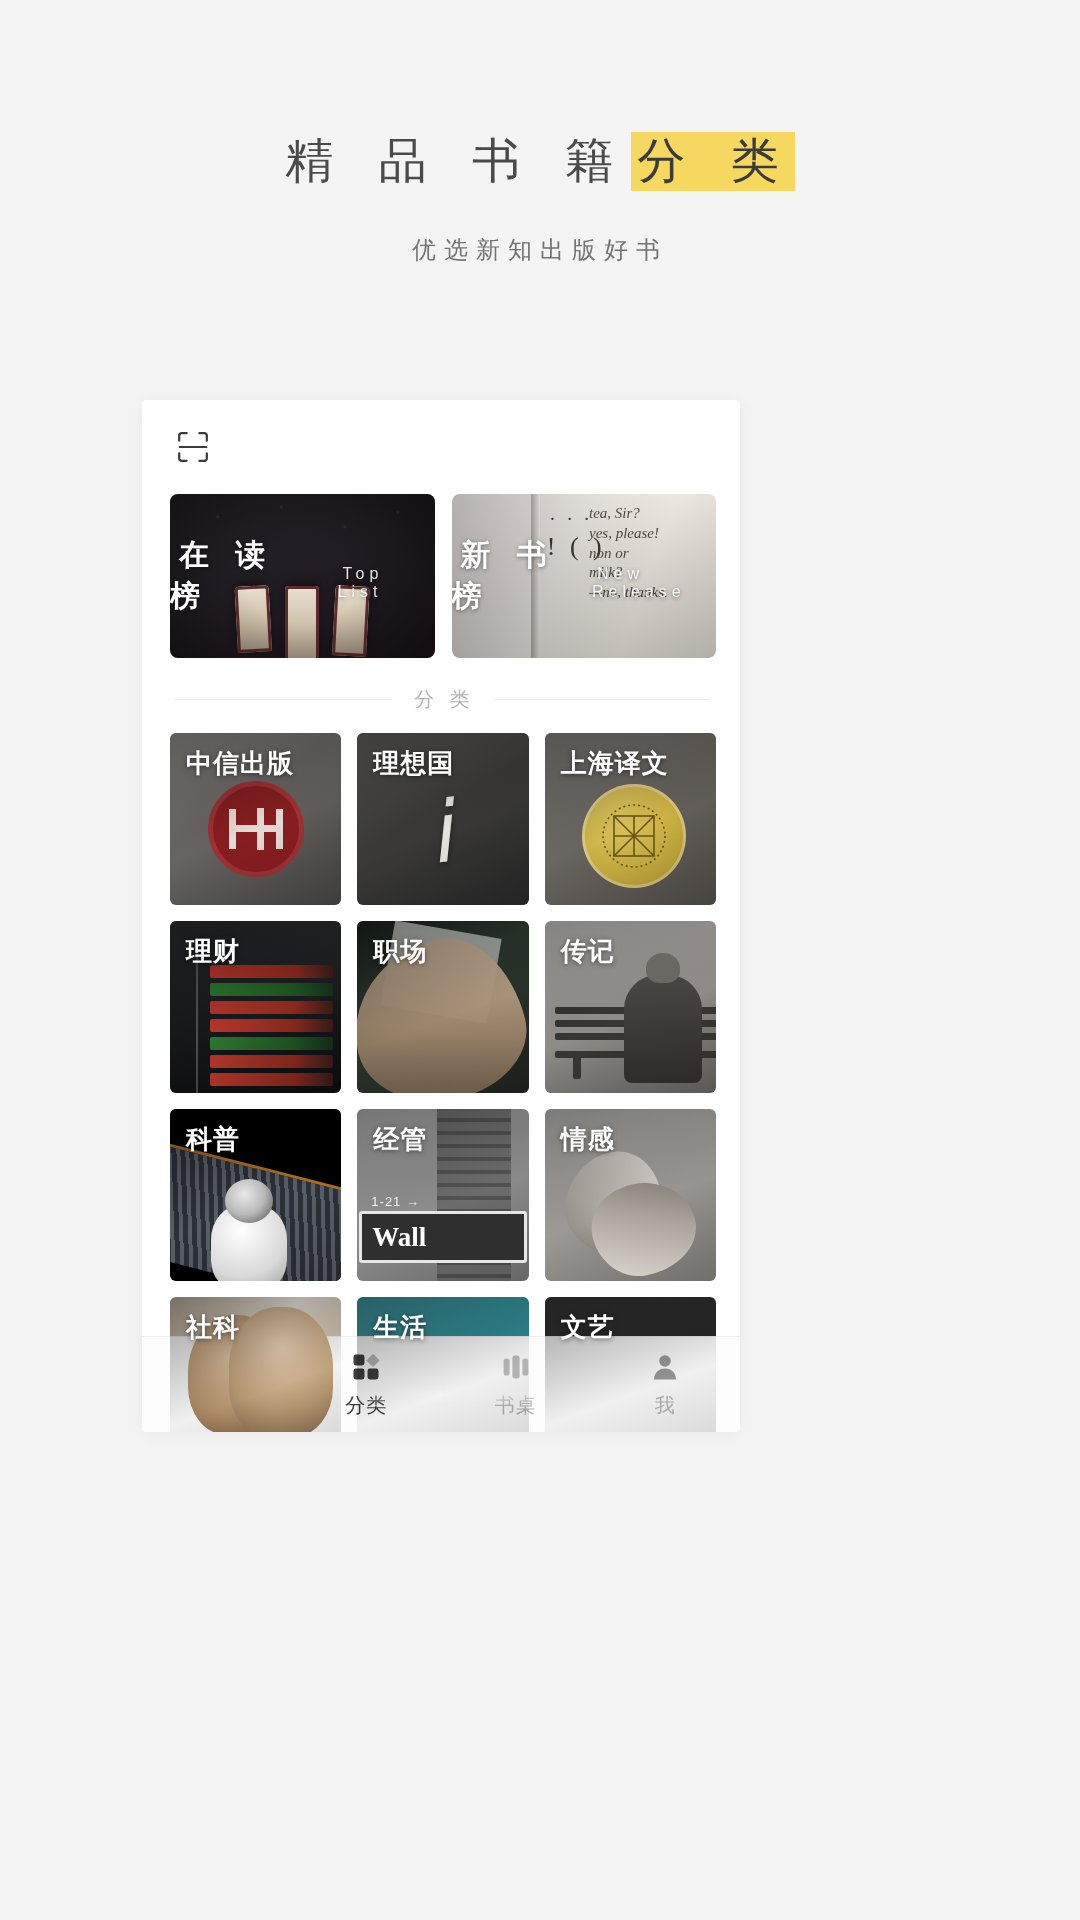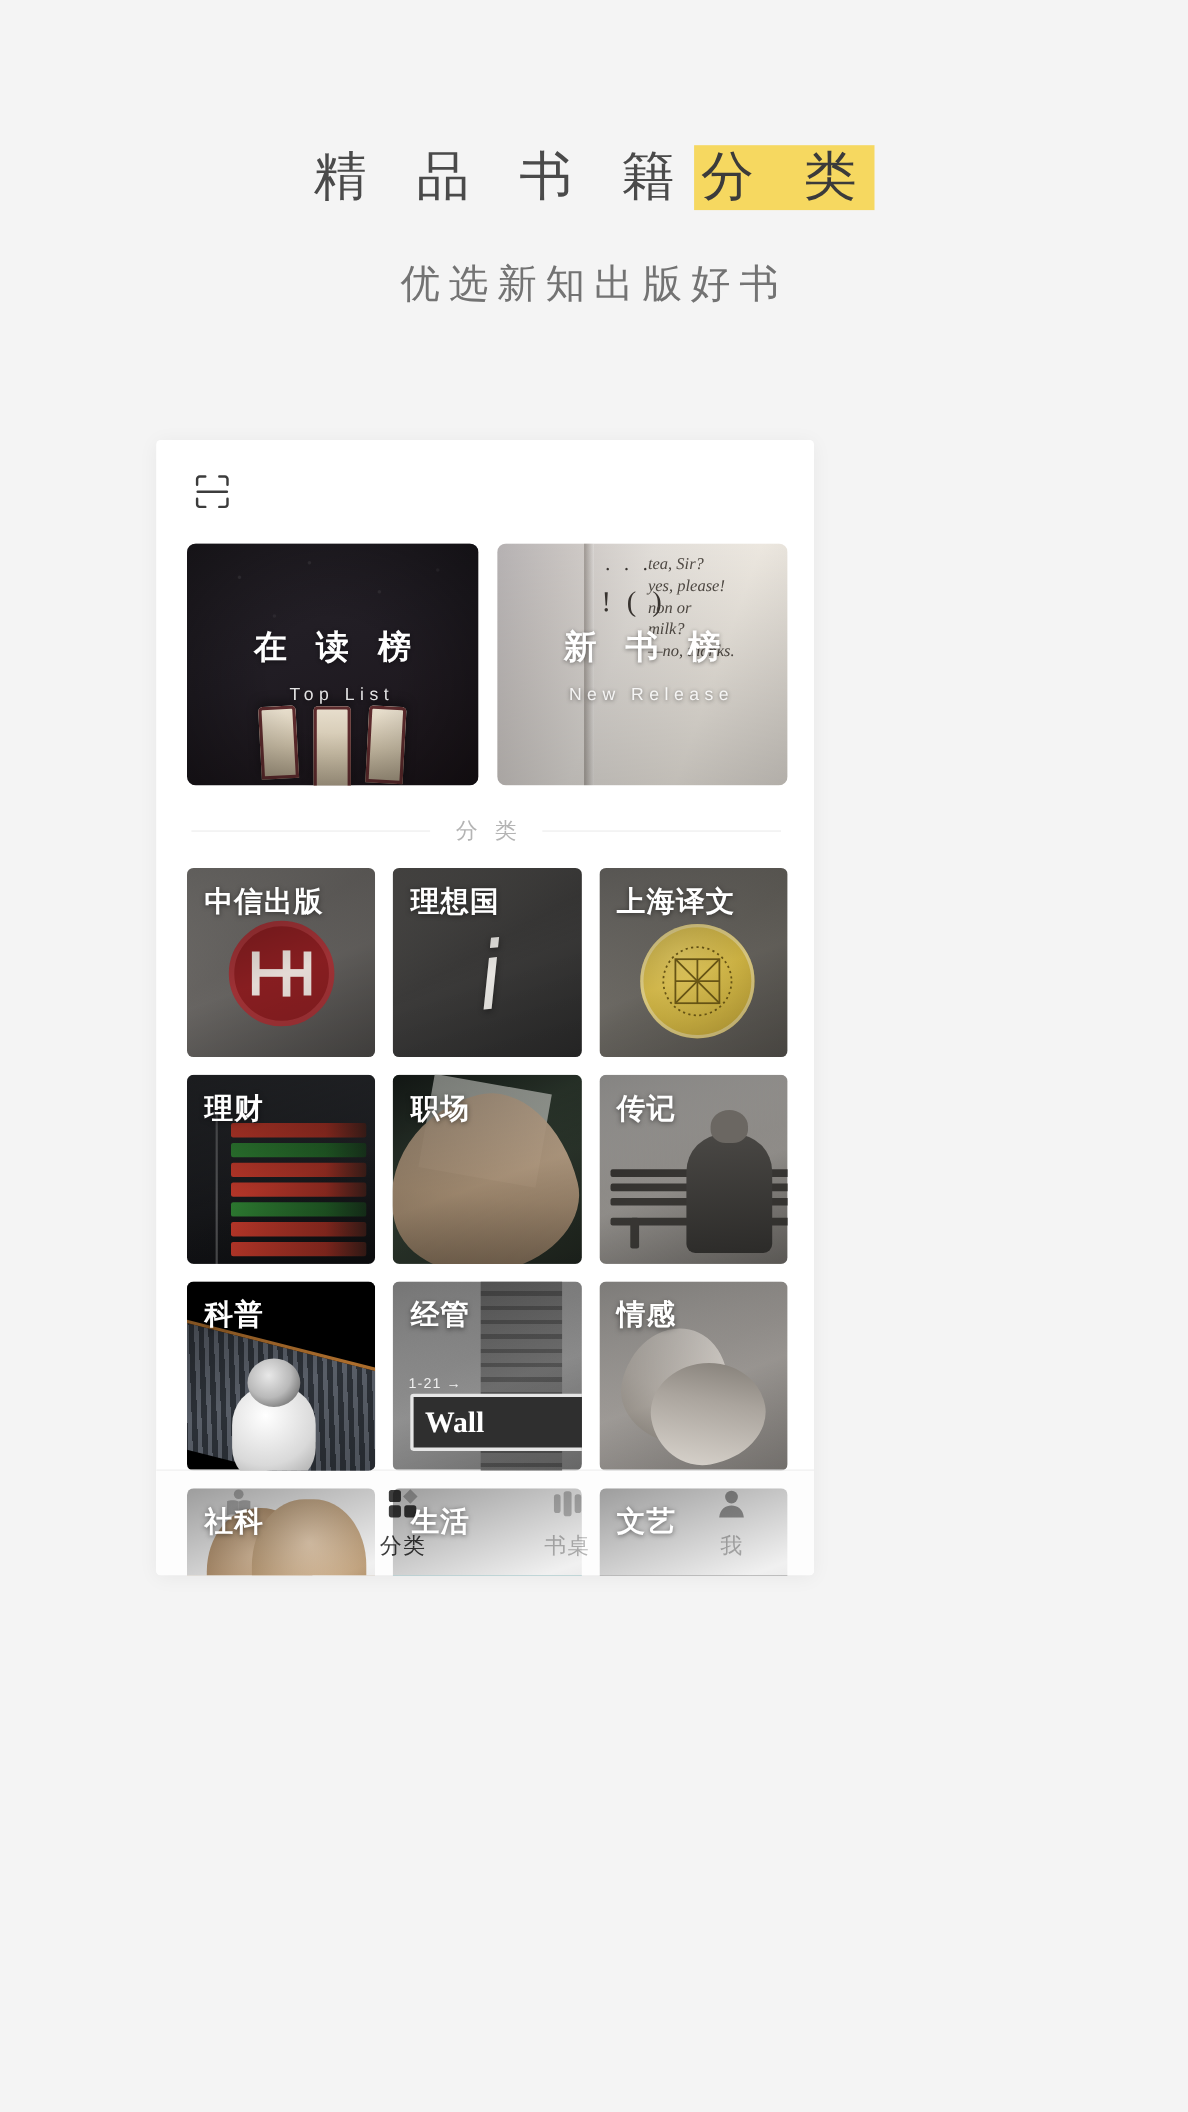--- a/index.html
+++ b/index.html
@@ -23,21 +23,21 @@
     display: inline-block;
   }
   .hero-title .hl {
     background: #f6d860;
     color: #3b3b3b;
     padding: 2px 0 4px 6px;
     margin-left: 2px;
   }
   .hero-sub {
     margin-top: 44px;
-    font-size: 36px;
+    font-size: 24px;
     letter-spacing: 8px;
     color: #737373;
     font-weight: 400;
   }
 
   
   .phone {
     position: absolute;
     left: 142px; top: 400px;
     width: 598px; height: 1032px;
@@ -78,25 +78,25 @@
 
   
   .banners {
     display: flex;
     gap: 17px;
     padding: 4px 24px 0 28px;
   }
   .banner {
     position: relative;
     flex: 1;
-    height: 220px;
+    height: 164px;
     border-radius: 8px;
     overflow: hidden;
     display: flex;
-    flex-direction: column;
+    flex-direction: row;
     align-items: center;
     justify-content: center;
   }
   .banner .bg { position: absolute; inset: 0; }
   .banner .b-cn {
     position: relative;
     font-size: 30px;
     color: #fff;
     letter-spacing: 9px;
     font-weight: 700;
@@ -307,21 +307,21 @@
     background: radial-gradient(circle at 40% 35%, #e8e8e8 0%, #b9b9b9 50%, #4b4b4b 100%);
   }
 
   .a-jingguan { background: linear-gradient(150deg,#bdbdbd 0%,#9b9b9b 40%,#7d7d7d 100%); }
   .a-jingguan .bld {
     position:absolute; right:18px; top:0; bottom:0; width:74px; z-index:2;
     background: repeating-linear-gradient(180deg,#6e6e6e 0 9px,#4f4f4f 9px 13px);
     opacity:.9;
   }
   .a-jingguan .sign {
-    position:absolute; left:16px; bottom:18px; width:168px; height:52px; z-index:3;
+    position:absolute; left:2px; bottom:18px; width:168px; height:52px; z-index:3;
     background:#2f2f2f; border:3px solid #e6e6e6; border-radius:3px;
     display:flex; align-items:center; padding-left:10px;
   }
   .a-jingguan .sign span {
     color:#fff; font-size:27px; font-weight:700; font-family:"Liberation Serif", serif;
   }
   .a-jingguan .sub {
     position:absolute; left:14px; bottom:72px; z-index:3;
     color:#f0f0f0; font-size:13px; letter-spacing:1px;
   }

